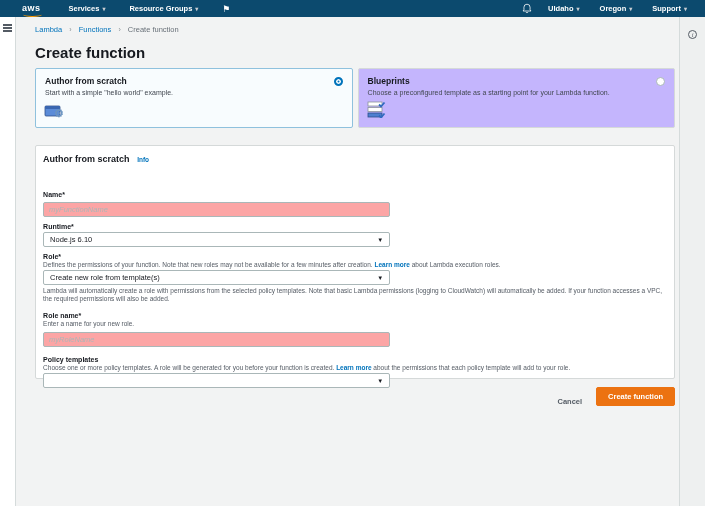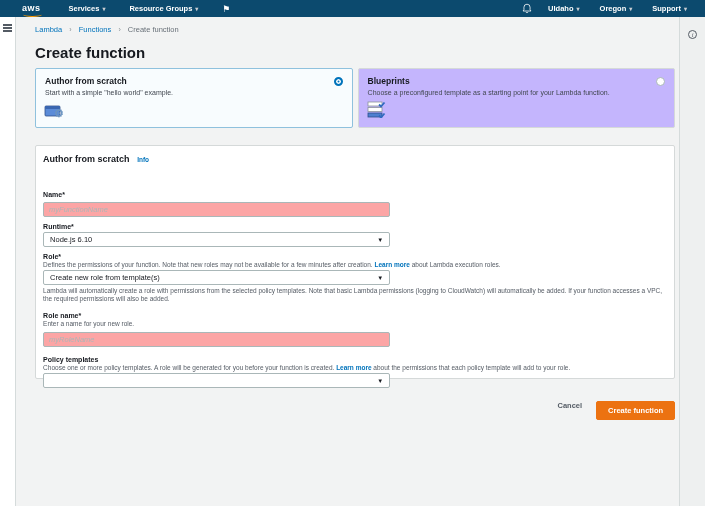--- a/index.html
+++ b/index.html
@@ -57,21 +57,21 @@
   .t-input { margin-top:2px; width:347px; height:15px; border:1px solid #aab7b8; border-radius:2px; background:#fca5a5; font-size:7.5px; padding:0 5px; font-family:"Liberation Sans", sans-serif; color:#16191f; }
   .t-input::placeholder { color:#aab7b8; font-style:italic; }
   .sel { margin-top:2px; width:347px; height:15px; border:1px solid #aab7b8; border-radius:2px; background:#fff; display:flex; align-items:center; padding:0 6px; font-size:7.5px; cursor:pointer; }
   .sel .val { flex:1; }
   .sel .arrow { font-size:6px; color:#16191f; }
   .mt-big { margin-top:27px; }
   .mt-6 { margin-top:6px; } .mt-9 { margin-top:9px; } .mt-10 { margin-top:10px; }
   .helper { font-size:6.5px; color:#545b64; margin-top:2px; width:622px; line-height:1.15; }
 
   
-  .actions { margin-top:22px; display:flex; justify-content:flex-end; align-items:flex-start; }
+  .actions { margin-top:8px; display:flex; justify-content:flex-end; align-items:flex-end; }
   .cancel-btn { font-size:7.5px; font-weight:bold; color:#545b64; margin-right:14px; cursor:pointer; }
   .primary-btn { background:#ec7211; border:1px solid #ec7211; color:#fff; font-weight:bold; font-size:7.5px; padding:4px 11px; border-radius:2px; cursor:pointer; font-family:"Liberation Sans", sans-serif; }
 </style>
 </head>
 <body>
 
 <header class="topnav">
   <span class="aws-logo">
     <span>aws</span>
     <span class="smile"></span>

